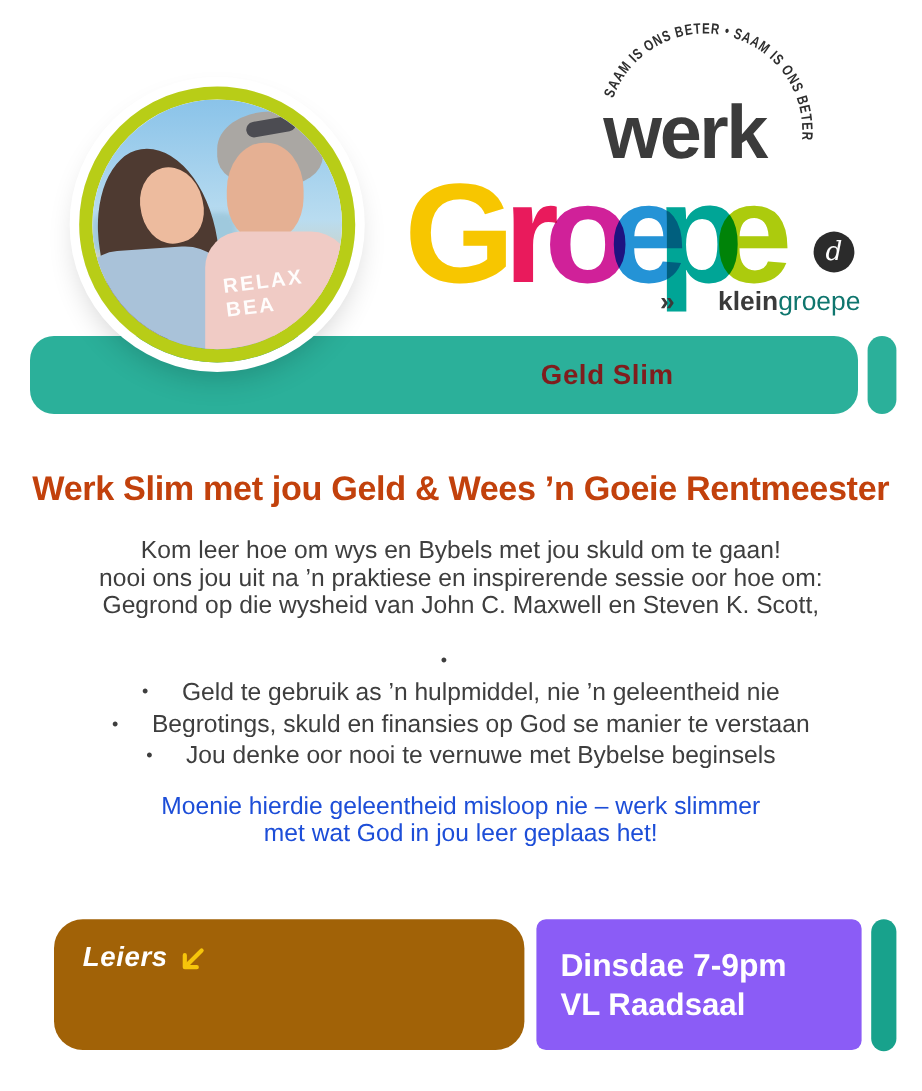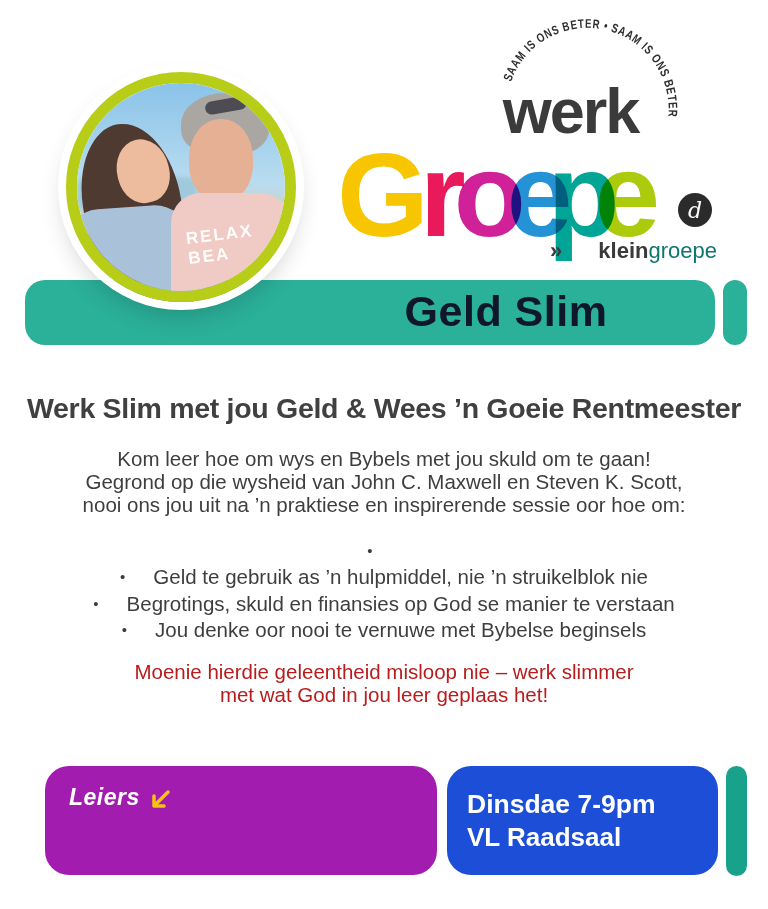--- a/index.html
+++ b/index.html
@@ -47,45 +47,45 @@
                  border-radius:48% 48% 44% 44%;}
   .photo .m-shirt{position:absolute;left:94px;top:110px;width:122px;height:108px;background:#f0cbc5;
                   border-radius:30px 34px 0 0;}
   .photo .shirt-txt{position:absolute;left:16px;top:32px;color:rgba(255,255,255,.95);font-weight:800;
                     font-size:17px;letter-spacing:2px;transform:rotate(-7deg);line-height:20px;}
 
   
   .banner{position:absolute;left:25px;top:280px;width:690px;height:65px;background:#2bb09a;
           border-radius:20px;z-index:4;}
   .banner .label{position:absolute;left:278px;right:6px;top:50%;transform:translateY(-53%);
-                 text-align:center;color:#0f172a;font-size:43px;font-weight:800;letter-spacing:.5px;}
+                 text-align:center;color:#7f1d1d;font-size:23px;font-weight:800;letter-spacing:.5px;}
   .banner-pill{position:absolute;left:723px;top:280px;width:24px;height:65px;background:#2bb09a;
                border-radius:12px;z-index:4;}
 
   
-  .heading{position:absolute;left:0;top:392px;width:768px;text-align:center;color:#404040;
+  .heading{position:absolute;left:0;top:392px;width:768px;text-align:center;color:#c2410c;
            font-size:28.5px;font-weight:800;letter-spacing:-.3px;}
   .intro{position:absolute;left:0;top:447px;width:768px;text-align:center;color:#3e3e3e;
          font-size:20.5px;line-height:23.2px;font-weight:400;}
   .bullets{position:absolute;left:0;top:541px;width:768px;}
   .bullet-row{display:flex;justify-content:center;align-items:baseline;color:#3e3e3e;
               font-size:20.5px;line-height:24.4px;}
   .bullet-row .dot{font-size:15px;margin-right:28px;position:relative;top:-2px;}
-  .closing{position:absolute;left:0;top:660px;width:768px;text-align:center;color:#b91c1c;
+  .closing{position:absolute;left:0;top:660px;width:768px;text-align:center;color:#1d4ed8;
            font-size:20.5px;line-height:23.2px;}
 
   
-  .purple-box{position:absolute;left:45px;top:766px;width:392px;height:109px;background:#a21caf;
+  .purple-box{position:absolute;left:45px;top:766px;width:392px;height:109px;background:#a16207;
               border-radius:24px;color:#fff;}
   .leiers-row{position:absolute;left:24px;top:18px;display:flex;align-items:center;}
   .leiers{font-size:23px;font-weight:800;font-style:italic;letter-spacing:.5px;}
   .leiers-arrow{margin-left:7px;position:relative;top:2px;}
   .names{position:absolute;left:23px;top:44px;font-size:38.5px;font-weight:800;letter-spacing:-1px;white-space:nowrap;}
-  .teal-box{position:absolute;left:447px;top:766px;width:271px;height:109px;background:#1d4ed8;
-            border-radius:24px;color:#fff;}
+  .teal-box{position:absolute;left:447px;top:766px;width:271px;height:109px;background:#8b5cf6;
+            border-radius:8px;color:#fff;}
   .teal-box .line1{position:absolute;left:20px;top:23px;font-size:26.5px;font-weight:800;}
   .teal-box .line2{position:absolute;left:20px;top:56px;font-size:26px;font-weight:800;}
   .footer-pill{position:absolute;left:726px;top:766px;width:21px;height:110px;background:#18a28c;
                border-radius:11px;}
 </style>
 </head>
 <body>
 
 <div class="poster">
 
@@ -133,31 +133,31 @@
 
   <div class="banner">
     <div class="label">Geld Slim</div>
   </div>
   <div class="banner-pill"></div>
 
   <div class="heading">Werk Slim met jou Geld &amp; Wees ’n Goeie Rentmeester</div>
 
   <div class="intro">
     <div>Kom leer hoe om wys en Bybels met jou skuld om te gaan!</div>
+    <div>nooi ons jou uit na ’n praktiese en inspirerende sessie oor hoe om:</div>
     <div>Gegrond op die wysheid van John C. Maxwell en Steven K. Scott,</div>
-    <div>nooi ons jou uit na ’n praktiese en inspirerende sessie oor hoe om:</div>
   </div>
 
   <div class="bullets">
     <div class="bullet-row">
       <span class="dot">•</span>
     </div>
     <div class="bullet-row">
       <span class="dot">•</span>
-      <span>Geld te gebruik as ’n hulpmiddel, nie ’n struikelblok nie</span>
+      <span>Geld te gebruik as ’n hulpmiddel, nie ’n geleentheid nie</span>
     </div>
     <div class="bullet-row">
       <span class="dot">•</span>
       <span>Begrotings, skuld en finansies op God se manier te verstaan</span>
     </div>
     <div class="bullet-row">
       <span class="dot">•</span>
       <span>Jou denke oor nooi te vernuwe met Bybelse beginsels</span>
     </div>
   </div>

